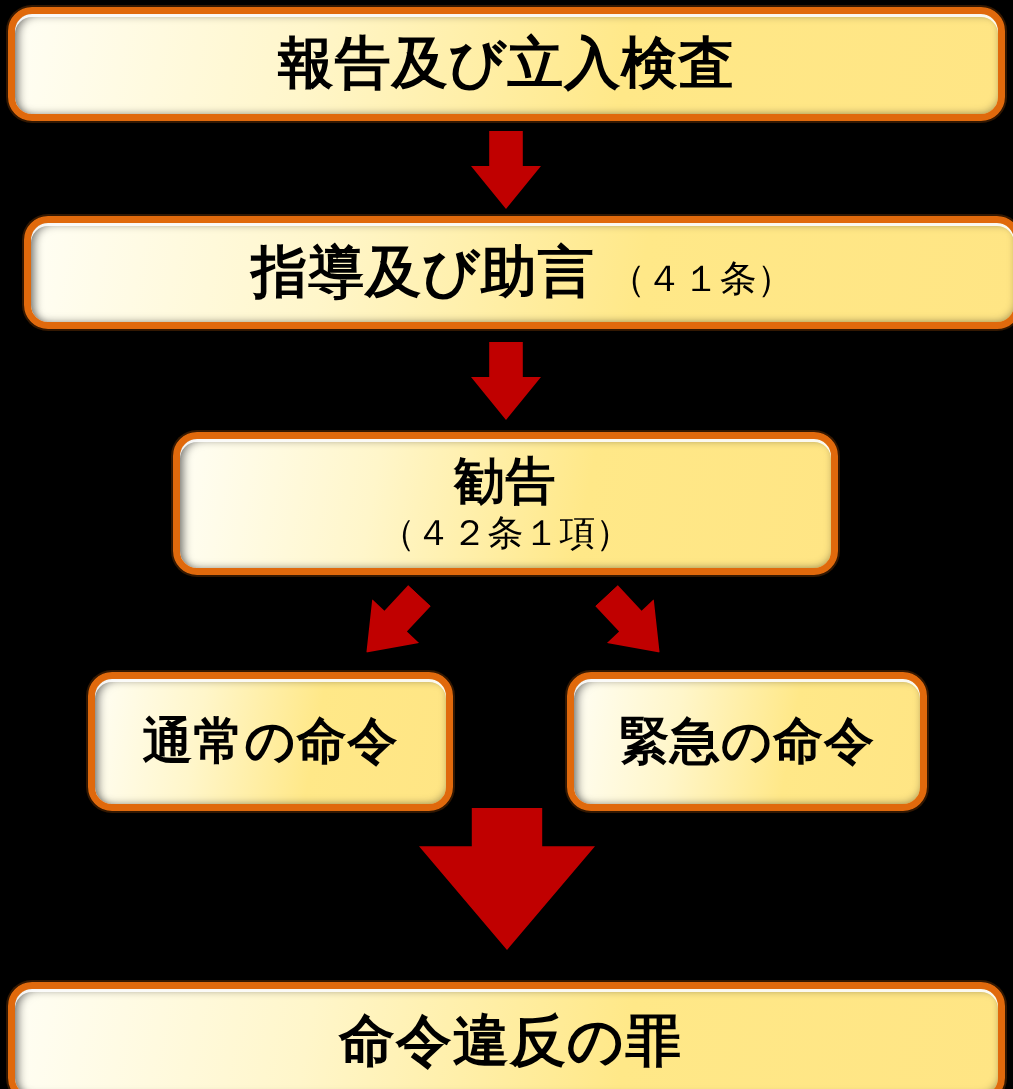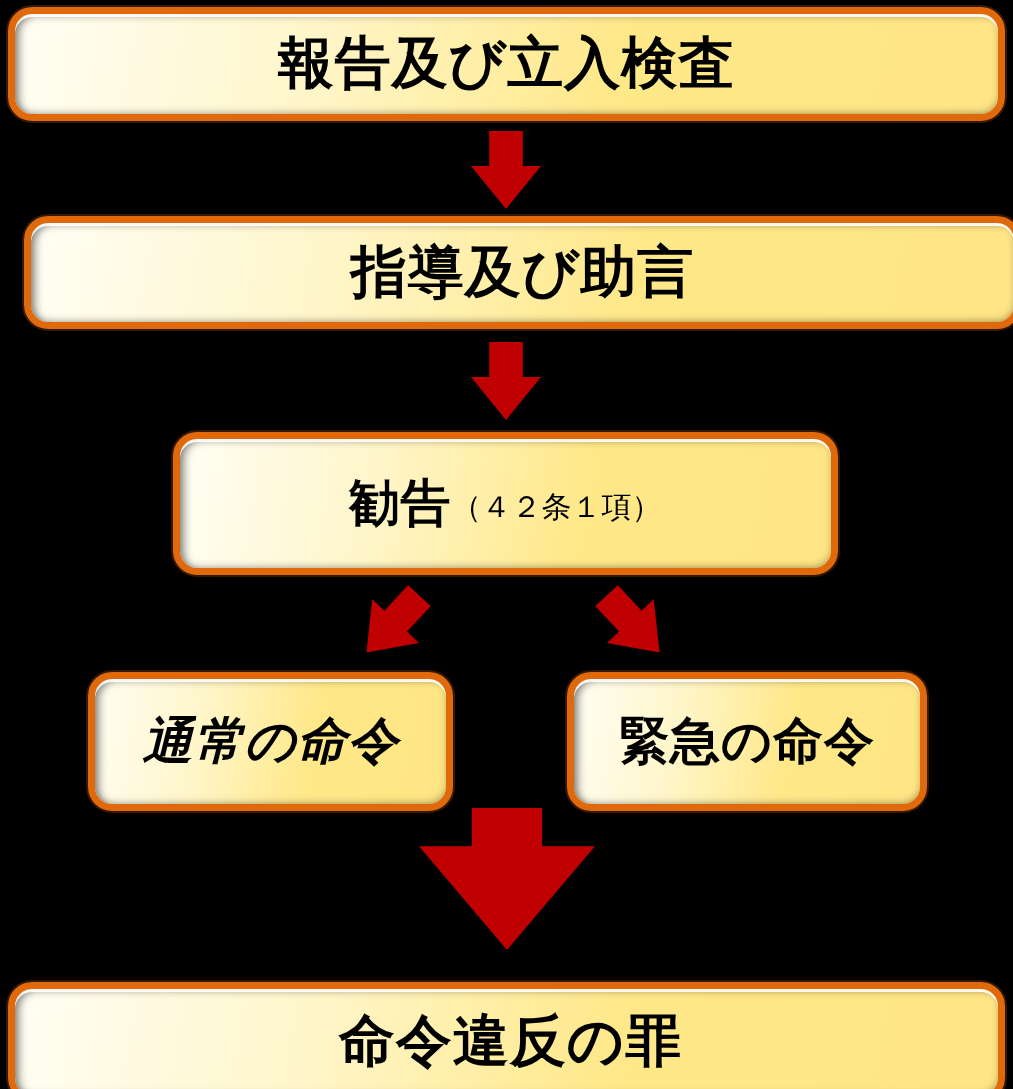--- a/index.html
+++ b/index.html
@@ -34,32 +34,32 @@
     justify-content: center;
   }
   .content-inline {
     display: flex;
     align-items: baseline;
     gap: 14px;
     white-space: nowrap;
   }
   .content-stacked {
     display: flex;
-    flex-direction: row;
+    flex-direction: column;
     align-items: center;
     line-height: 1.05;
     white-space: nowrap;
   }
   .title { font-weight: bold; letter-spacing: 1px; }
   .article { font-weight: normal; letter-spacing: 0; }
 
   .size-lg .title { font-size: 56px; }
   .size-lg .article { font-size: 37px; }
   .size-md .title { font-size: 50px; }
-  .size-md .article { font-size: 30px; margin-top: 6px; }
+  .size-md .article { font-size: 36px; margin-top: 6px; }
 
   
   .arrow {
     position: absolute;
     background: #c00000;
   }
   .arrow-down {
     width: 70px;
     height: 78px;
     clip-path: polygon(26% 0, 74% 0, 74% 45%, 100% 45%, 50% 100%, 0 45%, 26% 45%);
@@ -74,21 +74,21 @@
   .arrow-big {
     width: 176px;
     height: 142px;
     clip-path: polygon(30% 0, 70% 0, 70% 27%, 100% 27%, 50% 100%, 0 27%, 30% 27%);
   }
 
   
   #node-1 { left: 8px;   top: 7px;   width: 997px; height: 114px; }
   #node-2 { left: 24px;   top: 216px; width: 997px; height: 113px; }
   #node-3 { left: 173px; top: 432px; width: 665px; height: 143px; }
-  #node-4 { left: 88px;  top: 672px; width: 365px; height: 139px; font-style: italic; }
+  #node-4 { left: 88px;  top: 672px; width: 365px; height: 139px; }
   #node-5 { left: 567px; top: 672px; width: 360px; height: 139px; }
   #node-6 { left: 8px;   top: 982px; width: 997px; height: 120px; padding-left: 8px; }
 
   #arrow-1 { left: 471px; top: 131px; }
   #arrow-2 { left: 471px; top: 342px; }
   #arrow-3 { left: 361px; top: 585px; }
   #arrow-4 { left: 601px; top: 585px; }
   #arrow-5 { left: 419px; top: 808px; }
 </style>
 </head>
@@ -100,20 +100,21 @@
     <div class="content-inline">
       <span class="title">報告及び立入検査</span>
     </div>
   </div>
 
   <div class="arrow arrow-down" id="arrow-1"></div>
 
   <div class="box size-lg" id="node-2">
     <div class="content-inline">
       <span class="title">指導及び助言</span>
+      <span class="article">（４１条）</span>
     </div>
   </div>
 
   <div class="arrow arrow-down" id="arrow-2"></div>
 
   <div class="box size-md" id="node-3">
     <div class="content-stacked">
       <span class="title">勧告</span>
       <span class="article">（４２条１項）</span>
     </div>

